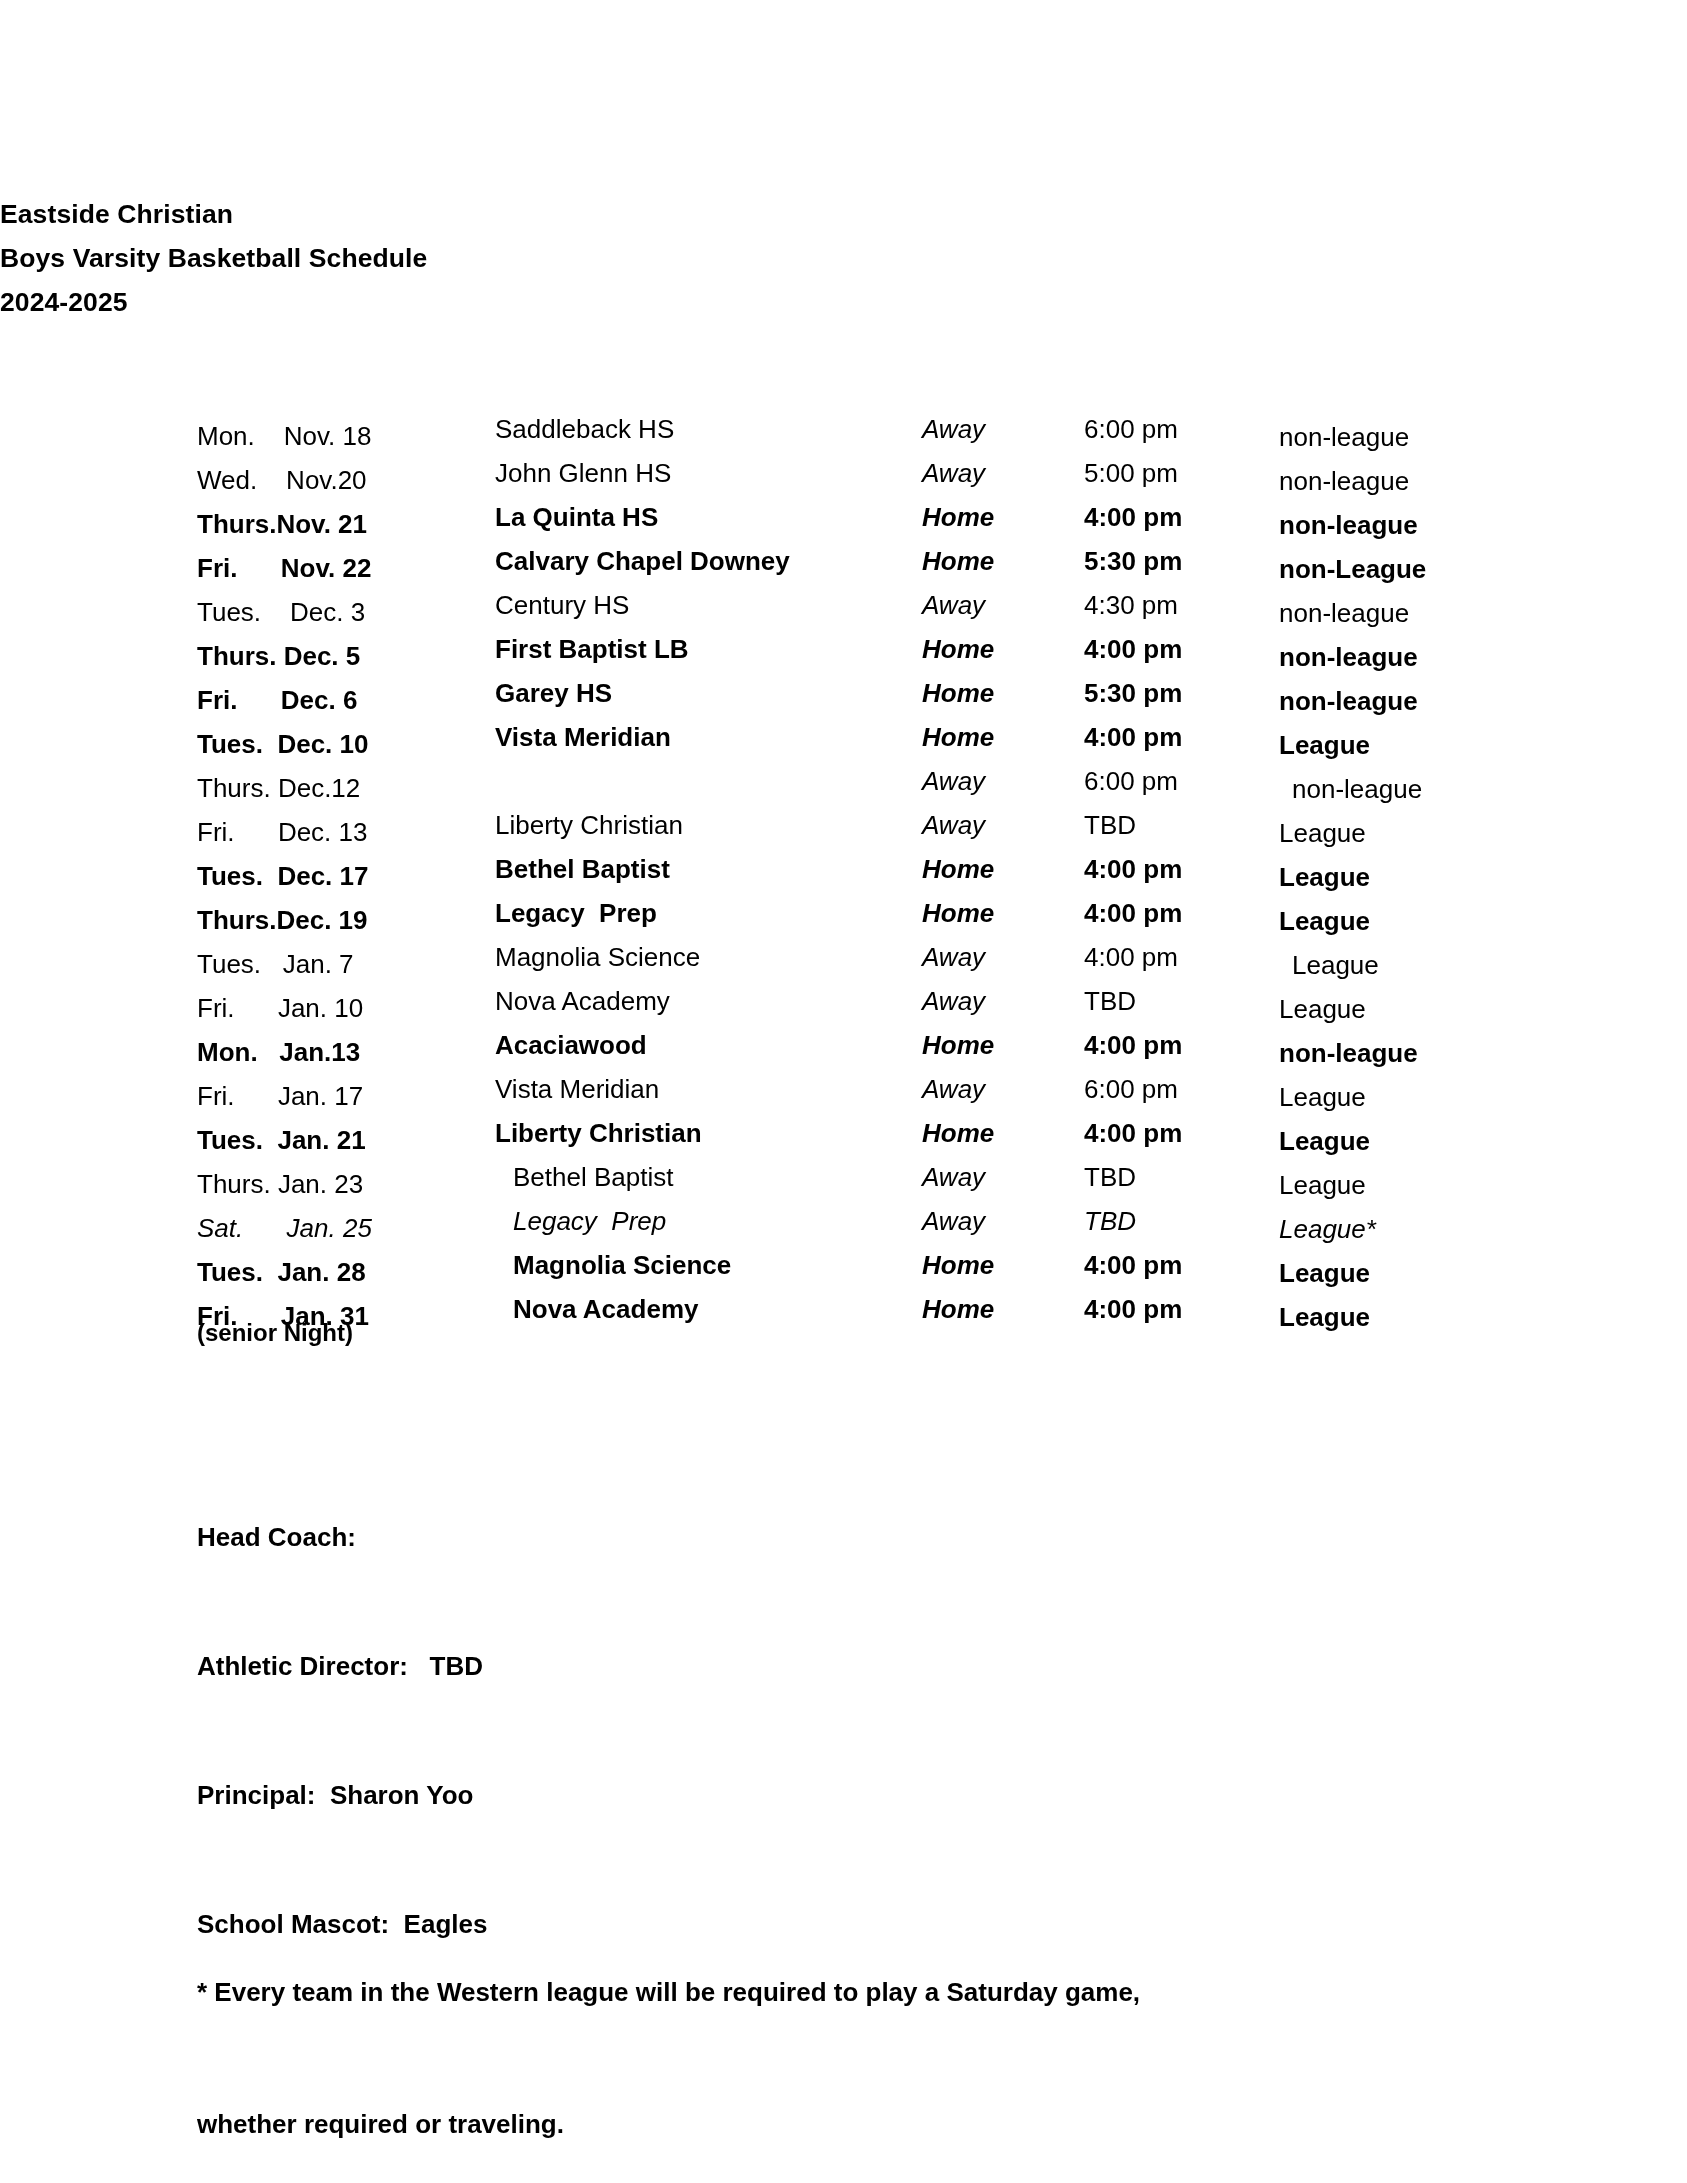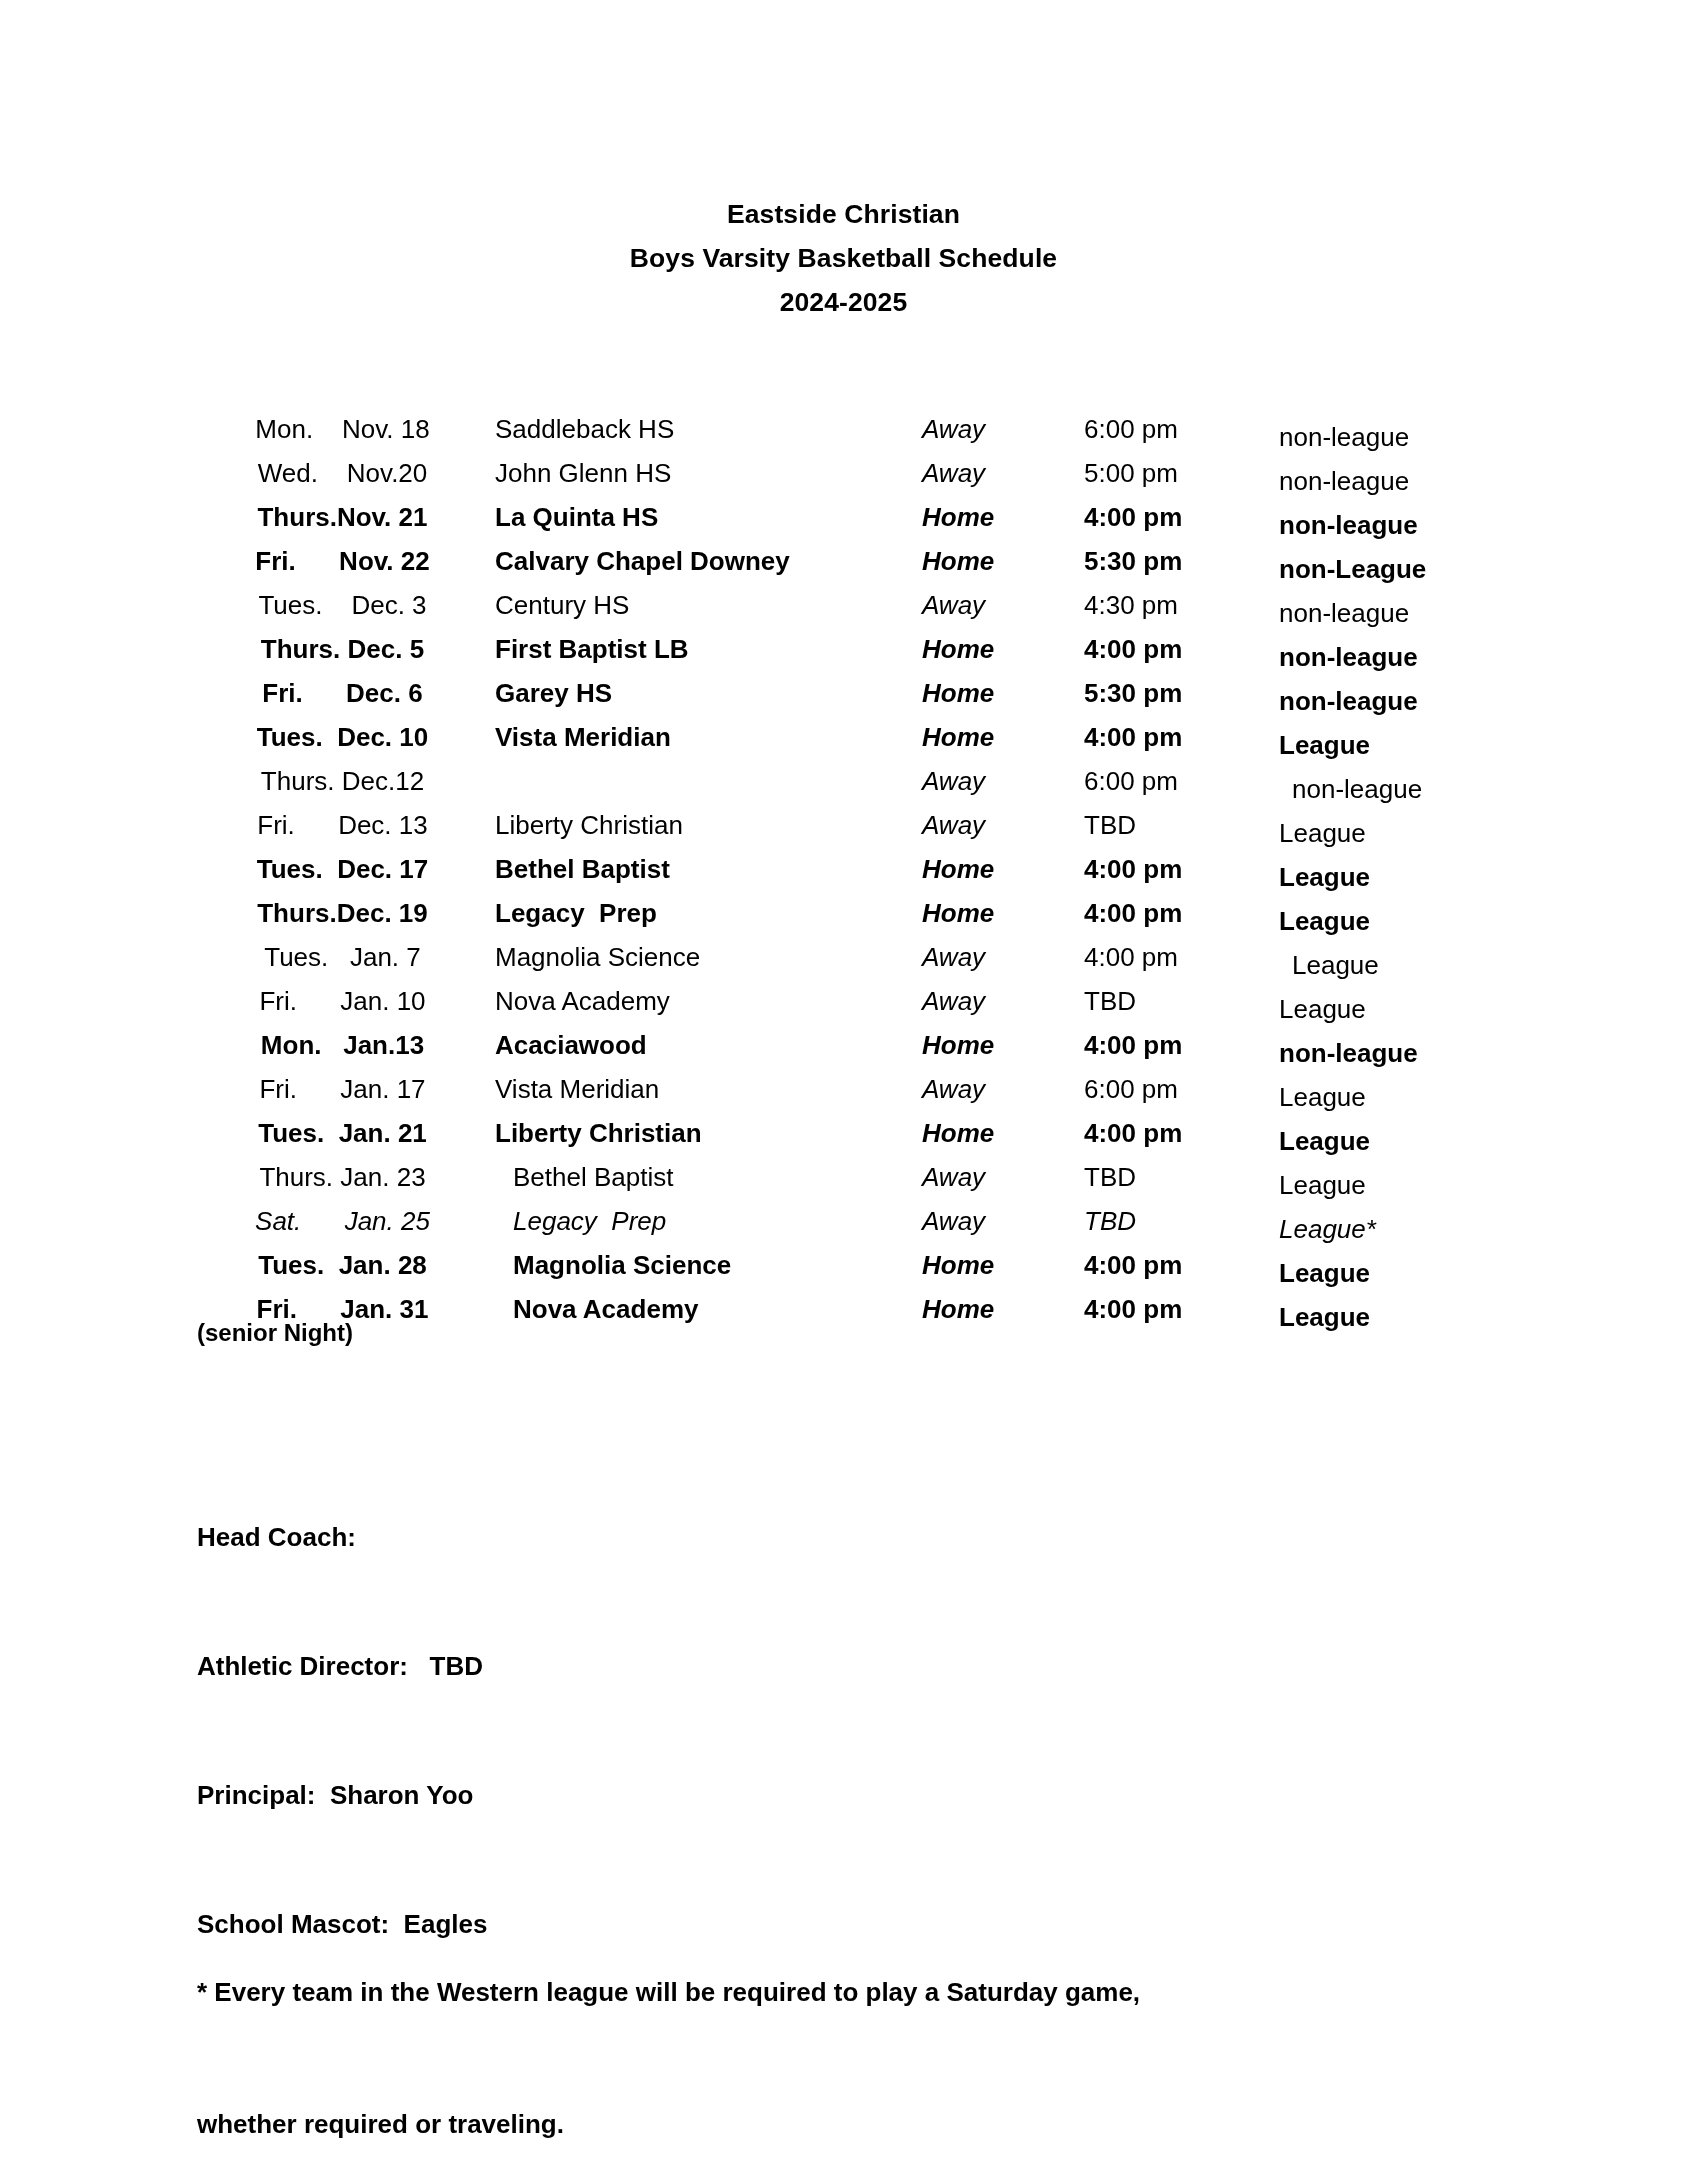--- a/index.html
+++ b/index.html
@@ -23,21 +23,21 @@
     height: 2183px;
     box-sizing: border-box;
   }
 
   
   .title-block {
     position: absolute;
     top: 192px;
     left: 0;
     width: 1687px;
-    text-align: center;
+    text-align: left;
   }
   .title-line {
     font-size: 26.5px;
     font-weight: bold;
     line-height: 44px;
     letter-spacing: 0.1px;
     white-space: pre;
   }
 
   
@@ -53,23 +53,22 @@
     font-size: 26px;
     line-height: 44px;
     white-space: pre;
   }
   .row.bold { font-weight: bold; }
   .row.italic { font-style: italic; }
 
   .c-day {
     position: absolute;
     left: 0;
-    top: 0;
+    top: 7px;
     width: 291px;
-    text-align: center;
   }
   .c-opponent {
     position: absolute;
     left: 298px;
     top: 0;
     width: 384px;
   }
   .c-site {
     position: absolute;
     left: 725px;

